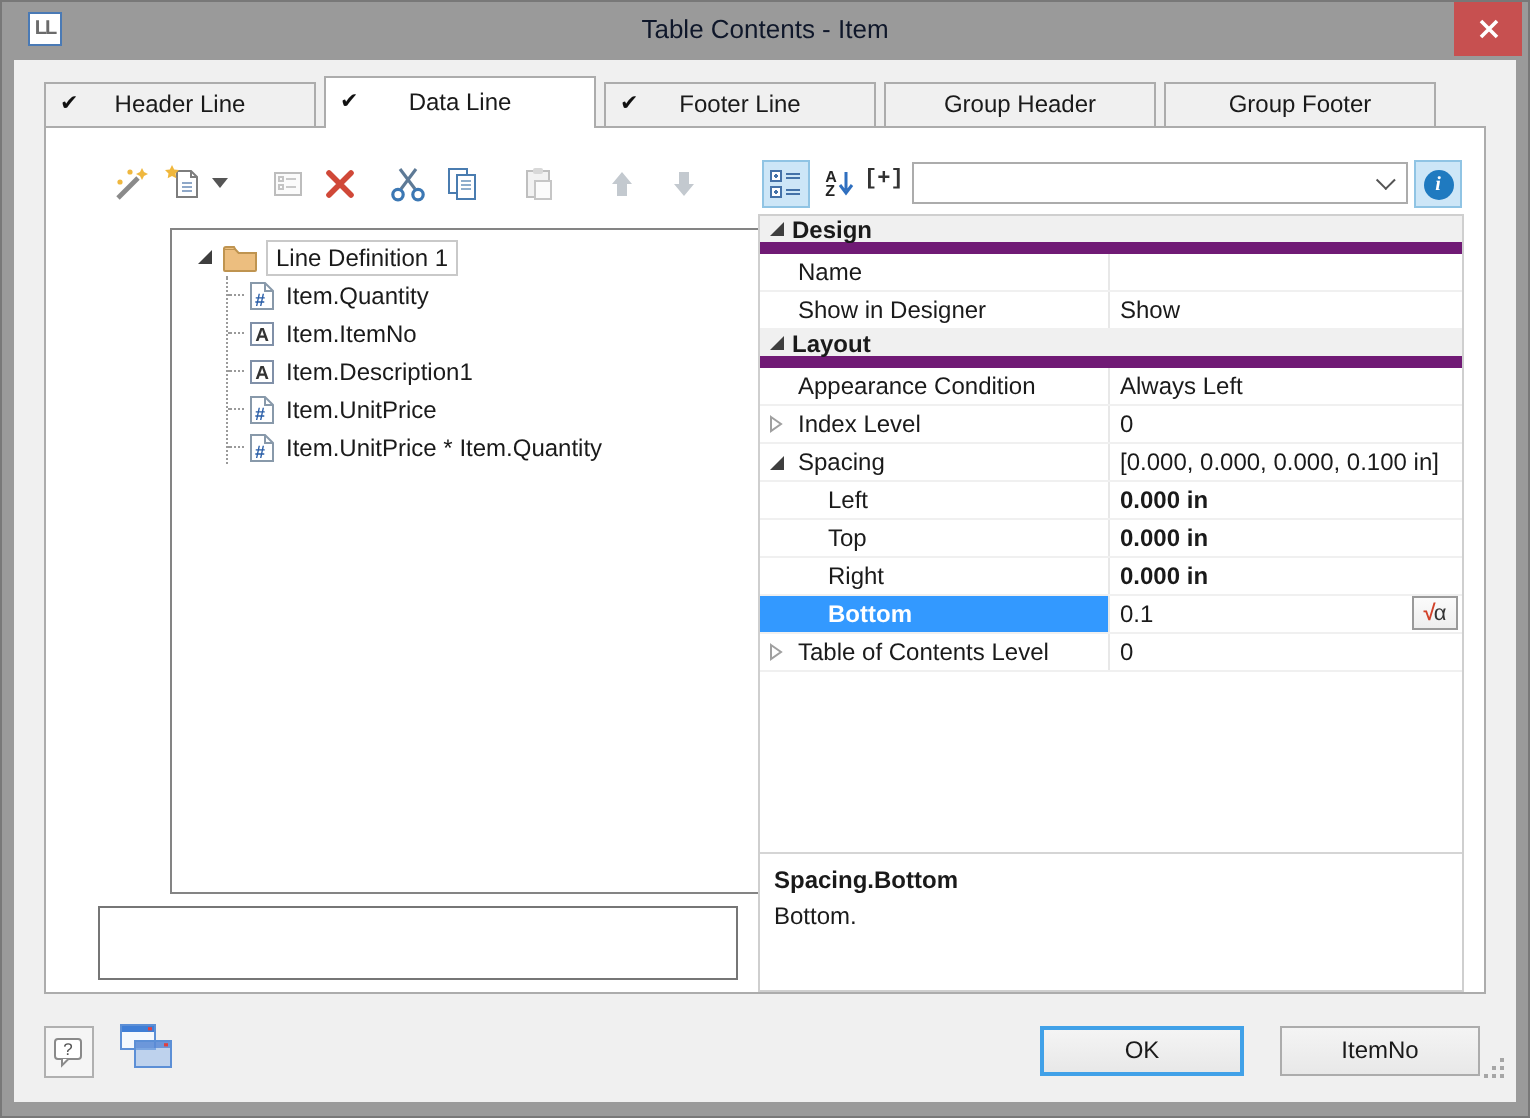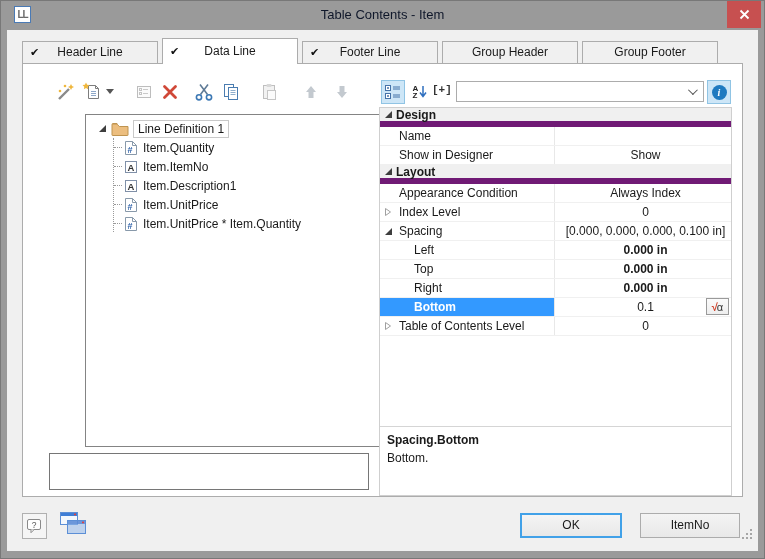--- a/index.html
+++ b/index.html
@@ -63,21 +63,21 @@
 
   
   .emptybox { position:absolute; left:26px; top:389px; width:320px; height:37px; background:#fff;
     border:1px solid #767676; }
 
   
   .propgrid { position:absolute; left:356px; top:43px; width:353px; height:389px; background:#fff;
     border:1px solid #cfcfcf; }
   .prow { display:flex; height:19px; align-items:stretch; border-bottom:1px solid #f0f0f0; cursor:default; }
   .prow .cell-l { width:175px; display:flex; align-items:center; border-right:1px solid #e8e8e8; }
-  .prow .cell-v { flex:1; display:flex; align-items:center; padding-left:5px; position:relative;justify-content:center; }
+  .prow .cell-v { flex:1; display:flex; align-items:center; padding-left:5px; position:relative; }
   .prow.cat { background:#f0f0f0; border-bottom:6px solid #701a75; }
   .prow.cat .cell-l { width:100%; border-right:none; font-weight:bold; }
   .exp { width:16px; display:flex; align-items:center; justify-content:center; flex:0 0 16px; }
   .lbl-ind1 { padding-left:3px; }
   .lbl-ind2 { padding-left:18px; }
   .boldval { font-weight:bold; }
   .cell-l.selblue { background:#3399ff; color:#fff; font-weight:bold; }
   .fx-btn { position:absolute; right:2px; top:0px; width:23px; height:17px; border:1px solid #9a9a9a;
     background:linear-gradient(#fbfbfb,#eeeeee); display:flex; align-items:center; justify-content:center;
     font-size:11px; cursor:pointer; }
@@ -339,21 +339,21 @@
               </span>
             <span>Layout</span>
             </div>
         </div>
         <div class="prow">
           <div class="cell-l">
               <span class="exp"></span>
               <span class="lbl-ind1">Appearance Condition</span>
             </div>
           <div class="cell-v">
-              <span>Always Index</span>
+              <span>Always Left</span>
             </div>
         </div>
         <div class="prow">
           <div class="cell-l">
             <span class="exp">
                 <svg width="8" height="10" viewBox="0 0 8 10">
                   <path d="M1.5 1.5 L6.5 5 L1.5 8.5 Z" fill="#fff" stroke="#a0a0a0"></path>
                 </svg>
               </span>
             <span class="lbl-ind1">Index Level</span>

